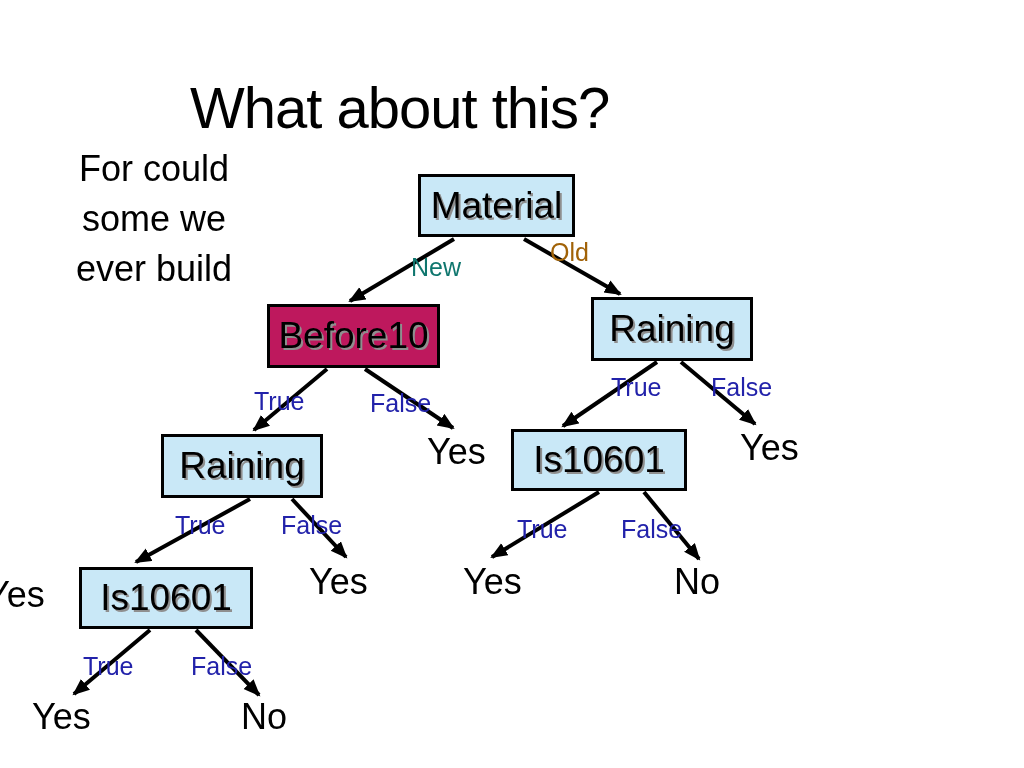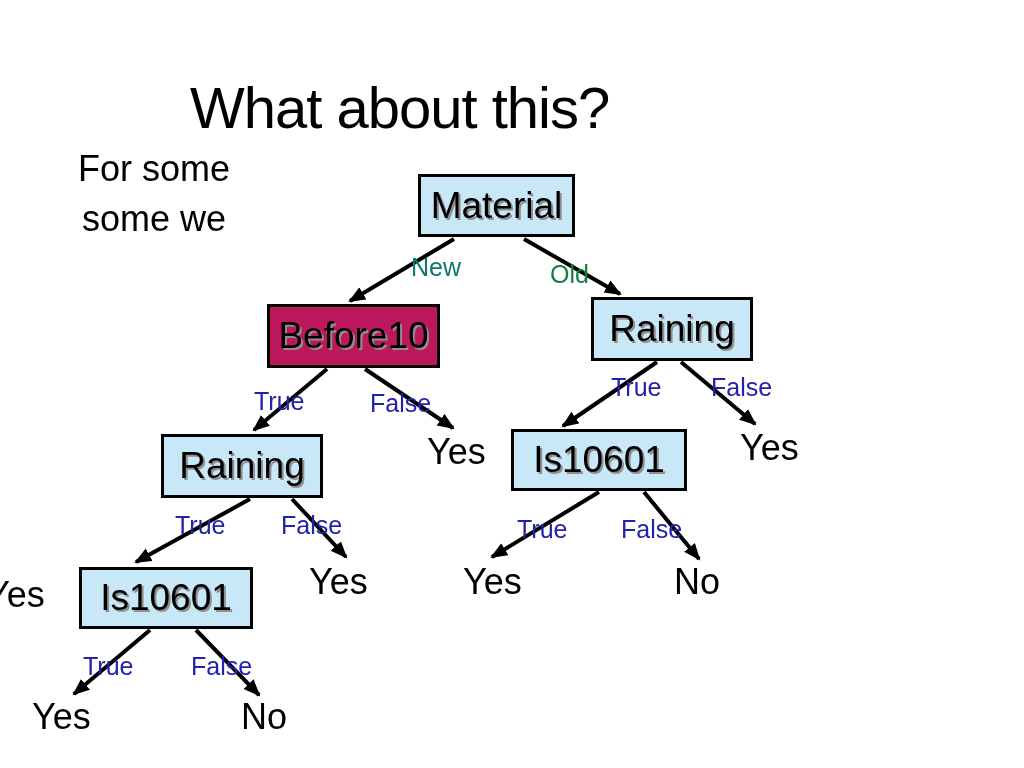--- a/index.html
+++ b/index.html
@@ -44,22 +44,23 @@
   #edges { position: absolute; left: 0; top: 0; }
 </style>
 </head>
 <body style="background: rgb(255, 255, 255);">
 
 <div class="slide">
 
   <div class="title">What about this?</div>
 
   <div class="question">
-    <div>For some</div>
+    <div>For could</div>
     <div>some we</div>
+    <div>ever build</div>
   </div>
 
   <svg id="edges" width="1024" height="768">
     <defs>
       <marker id="ah" markerUnits="userSpaceOnUse" markerWidth="20" markerHeight="16" refX="15" refY="7" orient="auto">
         <path d="M0,0 L17,7 L0,14 Z" fill="#000000"></path>
       </marker>
     </defs>
     <line x1="454" y1="239" x2="350" y2="301" stroke="#000000" stroke-width="4" marker-end="url(#ah)"></line>
     <line x1="524" y1="239" x2="620" y2="294" stroke="#000000" stroke-width="4" marker-end="url(#ah)"></line>
@@ -76,21 +77,21 @@
   </svg>
 
   <div class="node" style="left: 418px; top: 174px; width: 157px; height: 63px; background: rgb(201, 232, 247); border-color: rgb(0, 0, 0); color: rgb(0, 0, 0); text-shadow: rgb(143, 143, 143) 2px 2px 0px;">Material</div>
   <div class="node" style="left: 267px; top: 304px; width: 173px; height: 64px; background: #be185d; border-color: rgb(0, 0, 0); color: rgb(0, 0, 0); text-shadow: rgb(143, 143, 143) 2px 2px 0px;">Before10</div>
   <div class="node" style="left: 591px; top: 297px; width: 162px; height: 64px; background: rgb(201, 232, 247); border-color: rgb(0, 0, 0); color: rgb(0, 0, 0); text-shadow: rgb(143, 143, 143) 2px 2px 0px;">Raining</div>
   <div class="node" style="left: 161px; top: 434px; width: 162px; height: 64px; background: rgb(201, 232, 247); border-color: rgb(0, 0, 0); color: rgb(0, 0, 0); text-shadow: rgb(143, 143, 143) 2px 2px 0px;">Raining</div>
   <div class="node" style="left: 511px; top: 429px; width: 176px; height: 62px; background: rgb(201, 232, 247); border-color: rgb(0, 0, 0); color: rgb(0, 0, 0); text-shadow: rgb(143, 143, 143) 2px 2px 0px;">Is10601</div>
   <div class="node" style="left: 79px; top: 567px; width: 174px; height: 62px; background: rgb(201, 232, 247); border-color: rgb(0, 0, 0); color: rgb(0, 0, 0); text-shadow: rgb(143, 143, 143) 2px 2px 0px;">Is10601</div>
 
   <div class="branch-label" style="left: 411px; top: 253px; color: #0f766e;">New</div>
-  <div class="branch-label" style="left: 550px; top: 260px; color: #15803d; text-align: right;">Old</div>
+  <div class="branch-label" style="left: 550px; top: 238px; color: #a16207; text-align: right;">Old</div>
   <div class="branch-label" style="left: 254px; top: 387px; color: rgb(34, 34, 170);">True</div>
   <div class="branch-label" style="left: 370px; top: 389px; color: rgb(34, 34, 170);">False</div>
   <div class="branch-label" style="left: 611px; top: 373px; color: rgb(34, 34, 170);">True</div>
   <div class="branch-label" style="left: 711px; top: 373px; color: rgb(34, 34, 170);">False</div>
   <div class="branch-label" style="left: 175px; top: 511px; color: rgb(34, 34, 170);">True</div>
   <div class="branch-label" style="left: 281px; top: 511px; color: rgb(34, 34, 170);">False</div>
   <div class="branch-label" style="left: 517px; top: 515px; color: rgb(34, 34, 170);">True</div>
   <div class="branch-label" style="left: 621px; top: 515px; color: rgb(34, 34, 170);">False</div>
   <div class="branch-label" style="left: 83px; top: 652px; color: rgb(34, 34, 170);">True</div>
   <div class="branch-label" style="left: 191px; top: 652px; color: rgb(34, 34, 170);">False</div>

